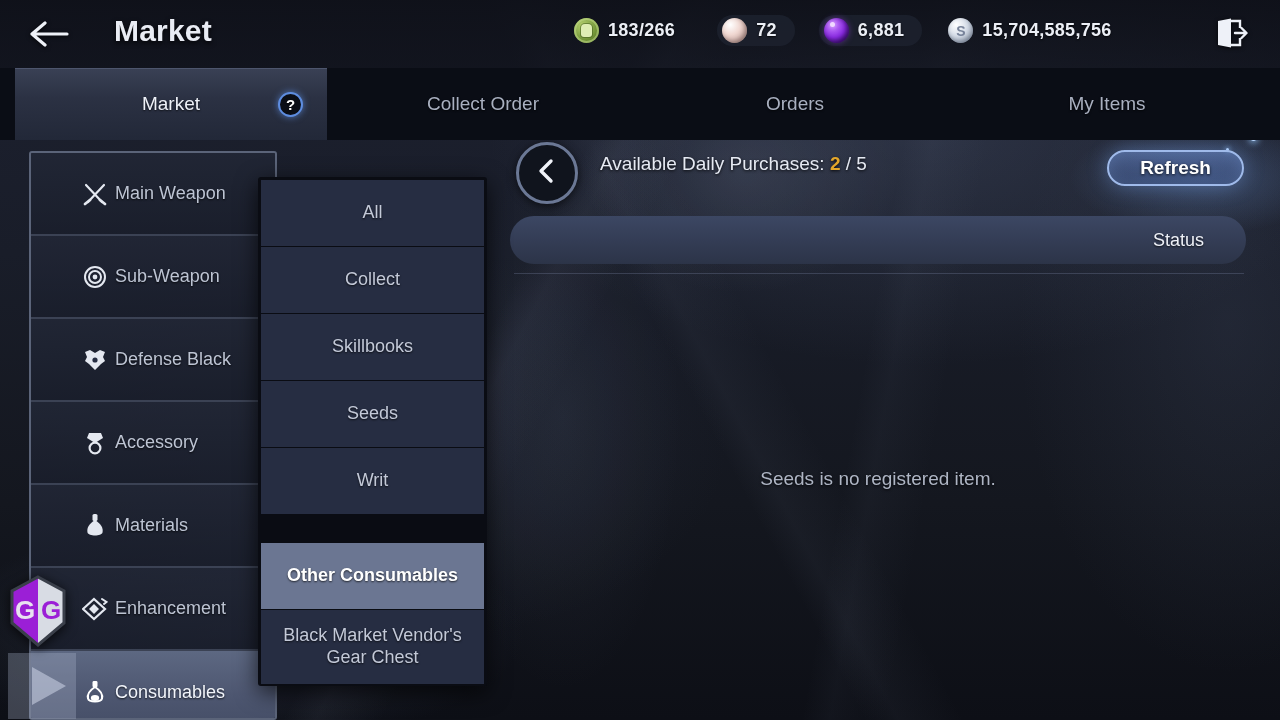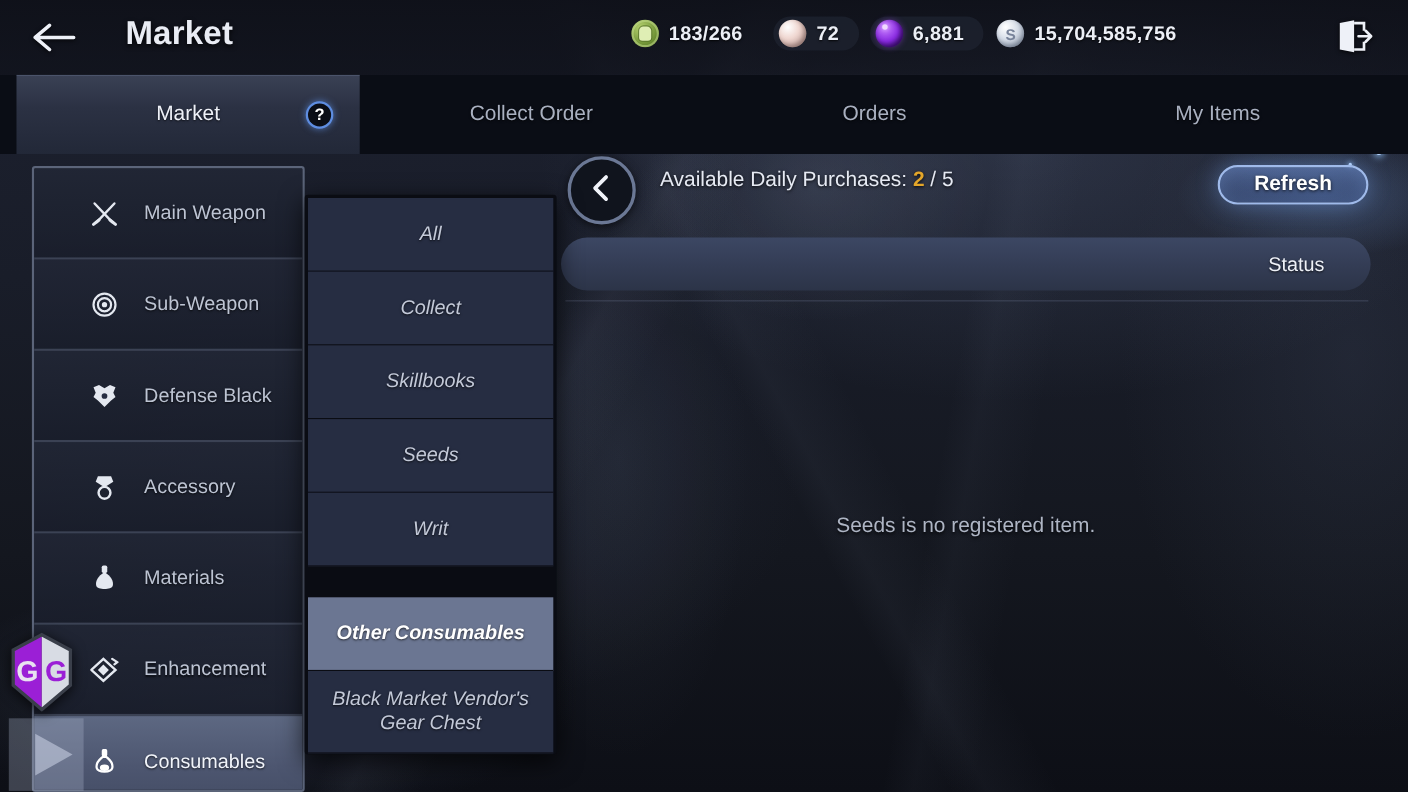--- a/index.html
+++ b/index.html
@@ -63,21 +63,21 @@
 
   .page-title {
     position: absolute; left: 114px; top: 14px;
     font-size: 30px; font-weight: 700;
     color: #e9ecf4; letter-spacing: .2px;
     text-shadow: 0 2px 5px rgba(0,0,0,.85);
   }
 
   .currency-row {
     position: absolute; left: 572px; top: 14px;
-    display: flex; align-items: center; gap: 10px;
+    display: flex; align-items: center; gap: 24px;
     height: 33px;
     text-align: center;
   }
   .cur {
     display: flex; align-items: center;
     height: 31px;
     border-radius: 16px;
     padding: 0 18px 0 5px;
     background: rgba(30,34,47,0.78);
   }
@@ -192,32 +192,31 @@
     background: linear-gradient(180deg, #5d6882 0%, #4d5670 55%, #434c64 100%);
     color: #f2f5fb;
   }
   .cat .cat-ico {
     position: absolute; left: 64px; top: 50%;
     transform: translate(-50%, -50%);
     width: 26px; height: 26px;
     display: flex; align-items: center; justify-content: center;
   }
   .cat .cat-ico svg { display: block; }
-  .cat .cat-label { margin-left: 56px; }
+  .cat .cat-label { margin-left: 40px; }
 
   
   .subpanel {
-    position: absolute; left: 277px; top: 177px;
+    position: absolute; left: 258px; top: 177px;
     width: 229px; height: 509px;
     background: #0a0c13;
     border-radius: 3px;
     z-index: 5;
     padding: 3px;
     box-shadow: 0 6px 22px rgba(0,0,0,.7);
-    font-style: italic;
   }
   .sub {
     position: relative;
     height: 67px;
     display: flex; align-items: center; justify-content: center;
     font-size: 18px;
     color: #c3c9d8;
     background: #262d42;
     border-bottom: 1px solid #0a0c13;
     cursor: pointer;

